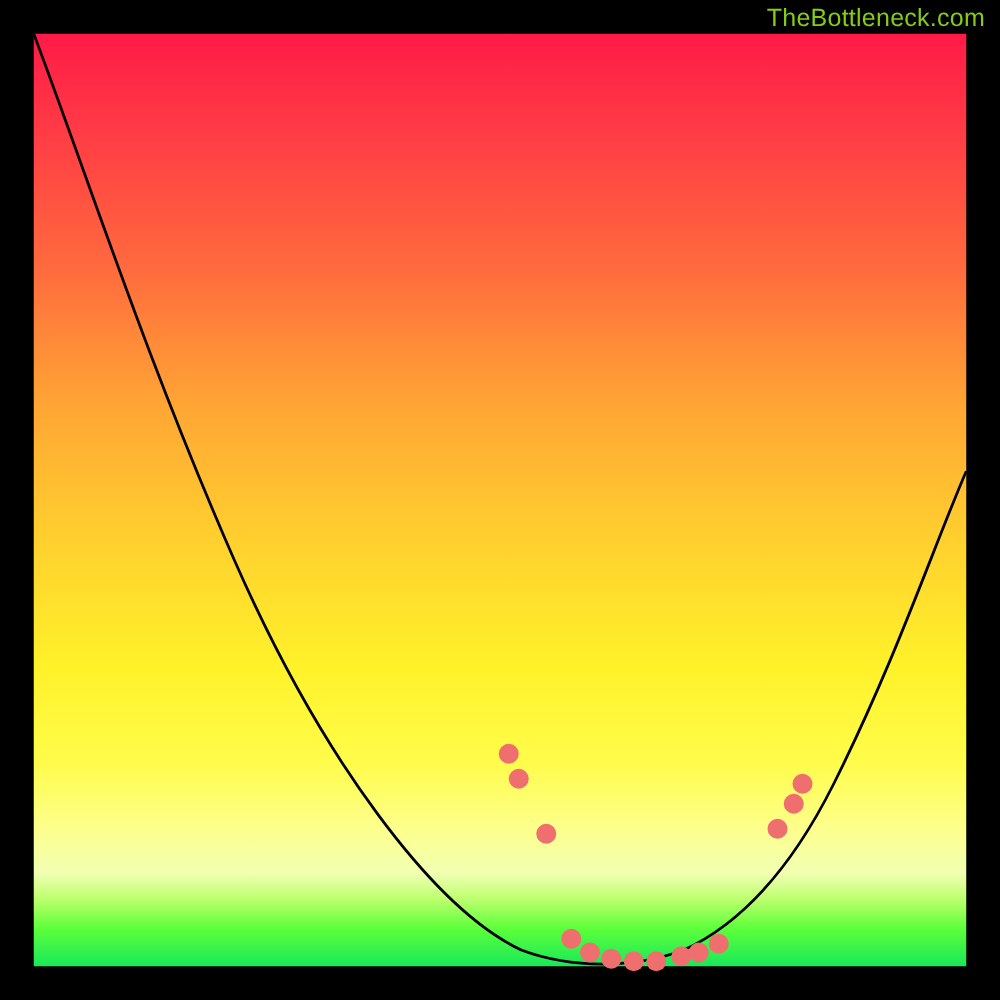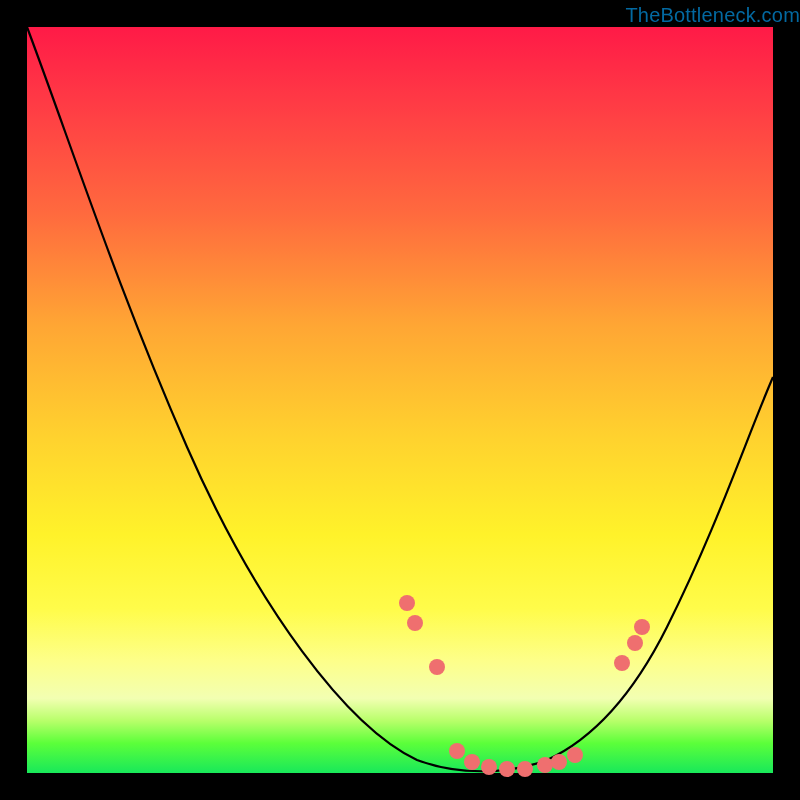--- a/index.html
+++ b/index.html
@@ -38,22 +38,22 @@
       #fdff8a 85%,
       #f2ffb2 90%,
       #b8ff6a 93%,
       #5cff3a 96%,
       #18e85a 100%
     );
   }
   .watermark {
     position: absolute;
     top: 4px;
-    right: 0;
-    color: #0369a1;
+    right: 12px;
+    color: #84cc16;
     font-size: 20px;
     font-weight: 500;
     letter-spacing: 0.2px;
   }
   svg.curve {
     position: absolute;
     left: 27px;
     top: 27px;
     width: 746px;
     height: 746px;

